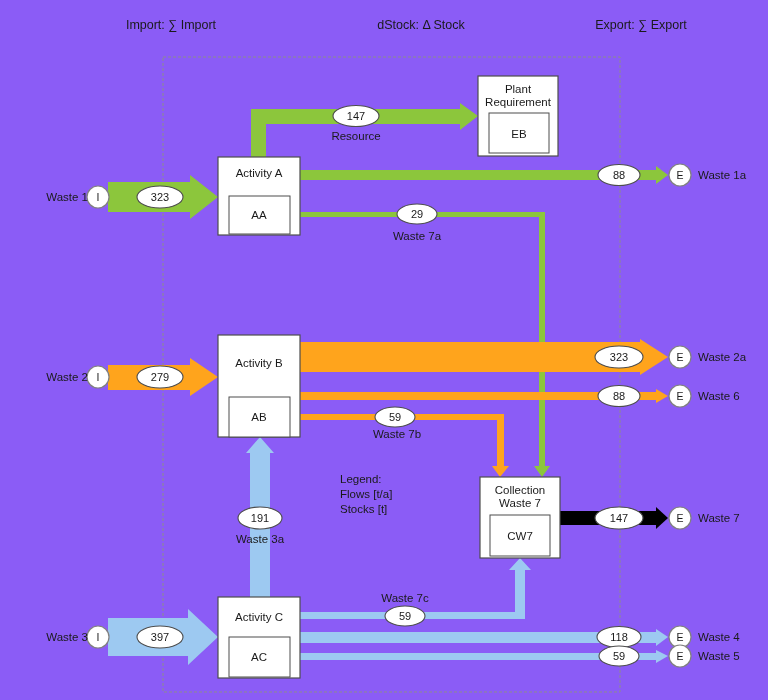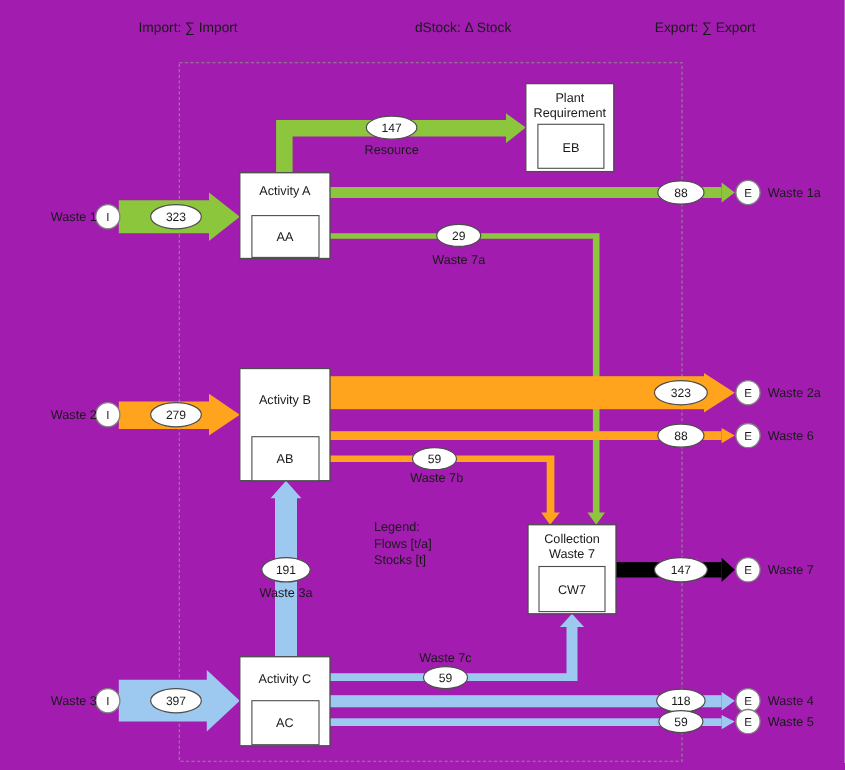--- a/index.html
+++ b/index.html
@@ -1,16 +1,16 @@
 <!DOCTYPE html>
 <html><head>
 <meta charset="utf-8">
 <style>
   html,body{margin:0;padding:0;background:#ffffff;}
-  .stage{width:768px;height:700px;position:relative;background:#a21caf;font-family:"Liberation Sans",sans-serif;}
+  .stage{width:768px;height:700px;position:relative;background:#8b5cf6;font-family:"Liberation Sans",sans-serif;}
   svg text{font-family:"Liberation Sans",sans-serif;fill:#1a1a1a;}
   .t-header{font-size:12.5px;}
   .t-title{font-size:11.5px;}
   .t-code{font-size:11.5px;}
   .t-label{font-size:11.5px;}
   .t-value{font-size:11px;}
   .t-marker{font-size:10.5px;}
   .t-legend{font-size:11.5px;}
   .f-green{fill:#8CC63C;}
   .f-orange{fill:#FFA41C;}

